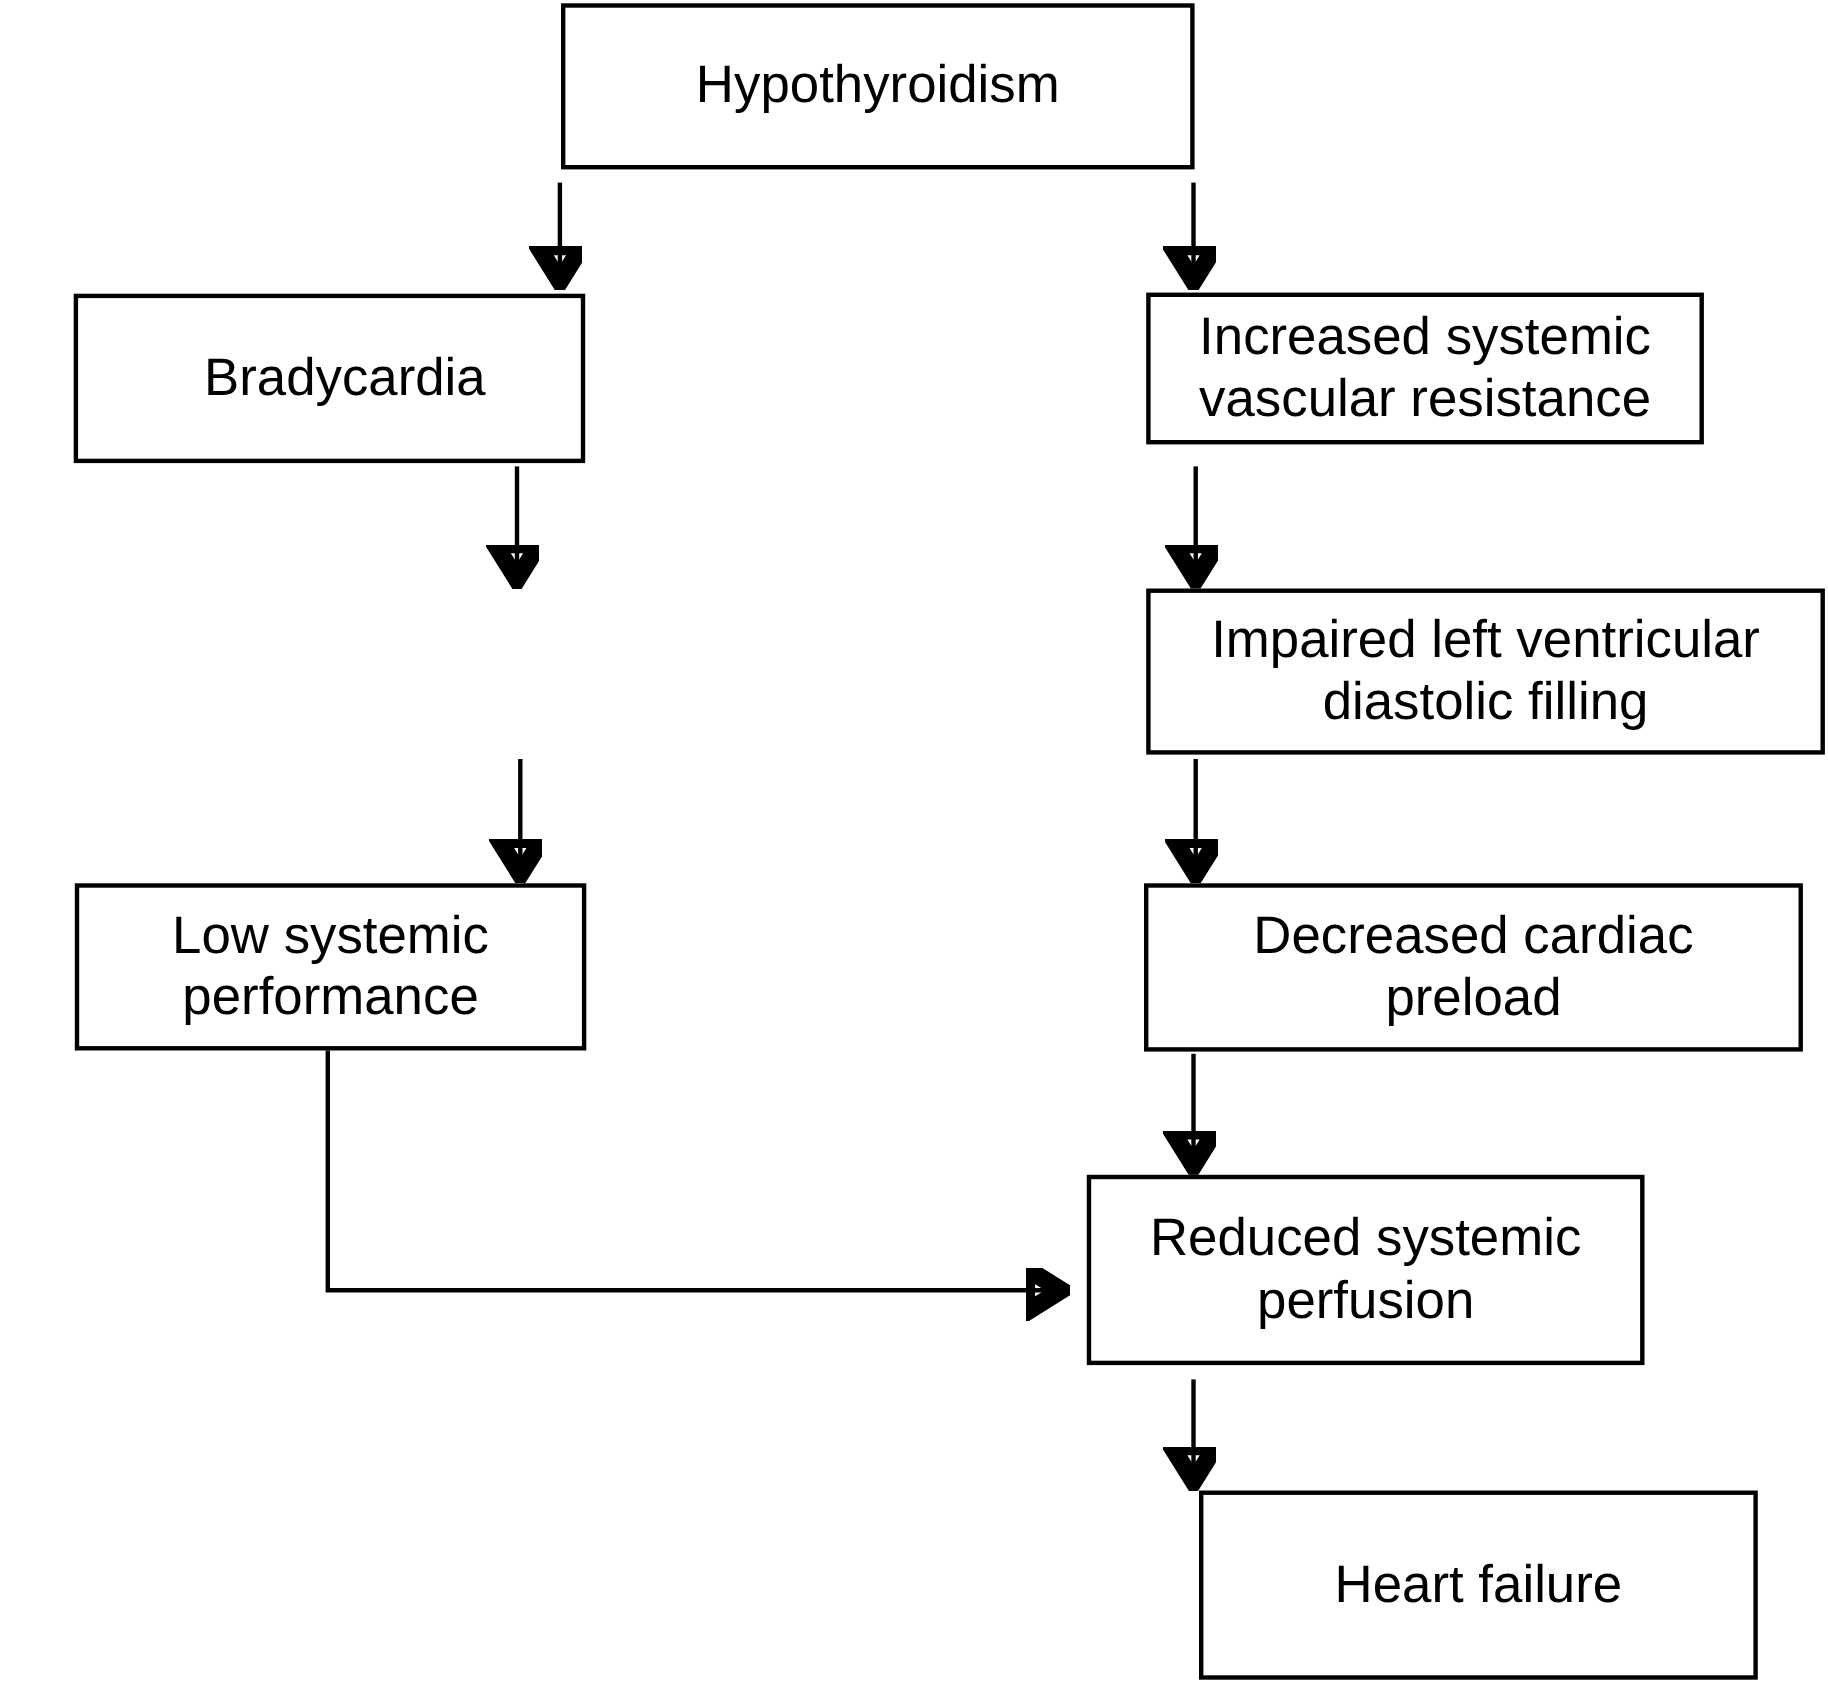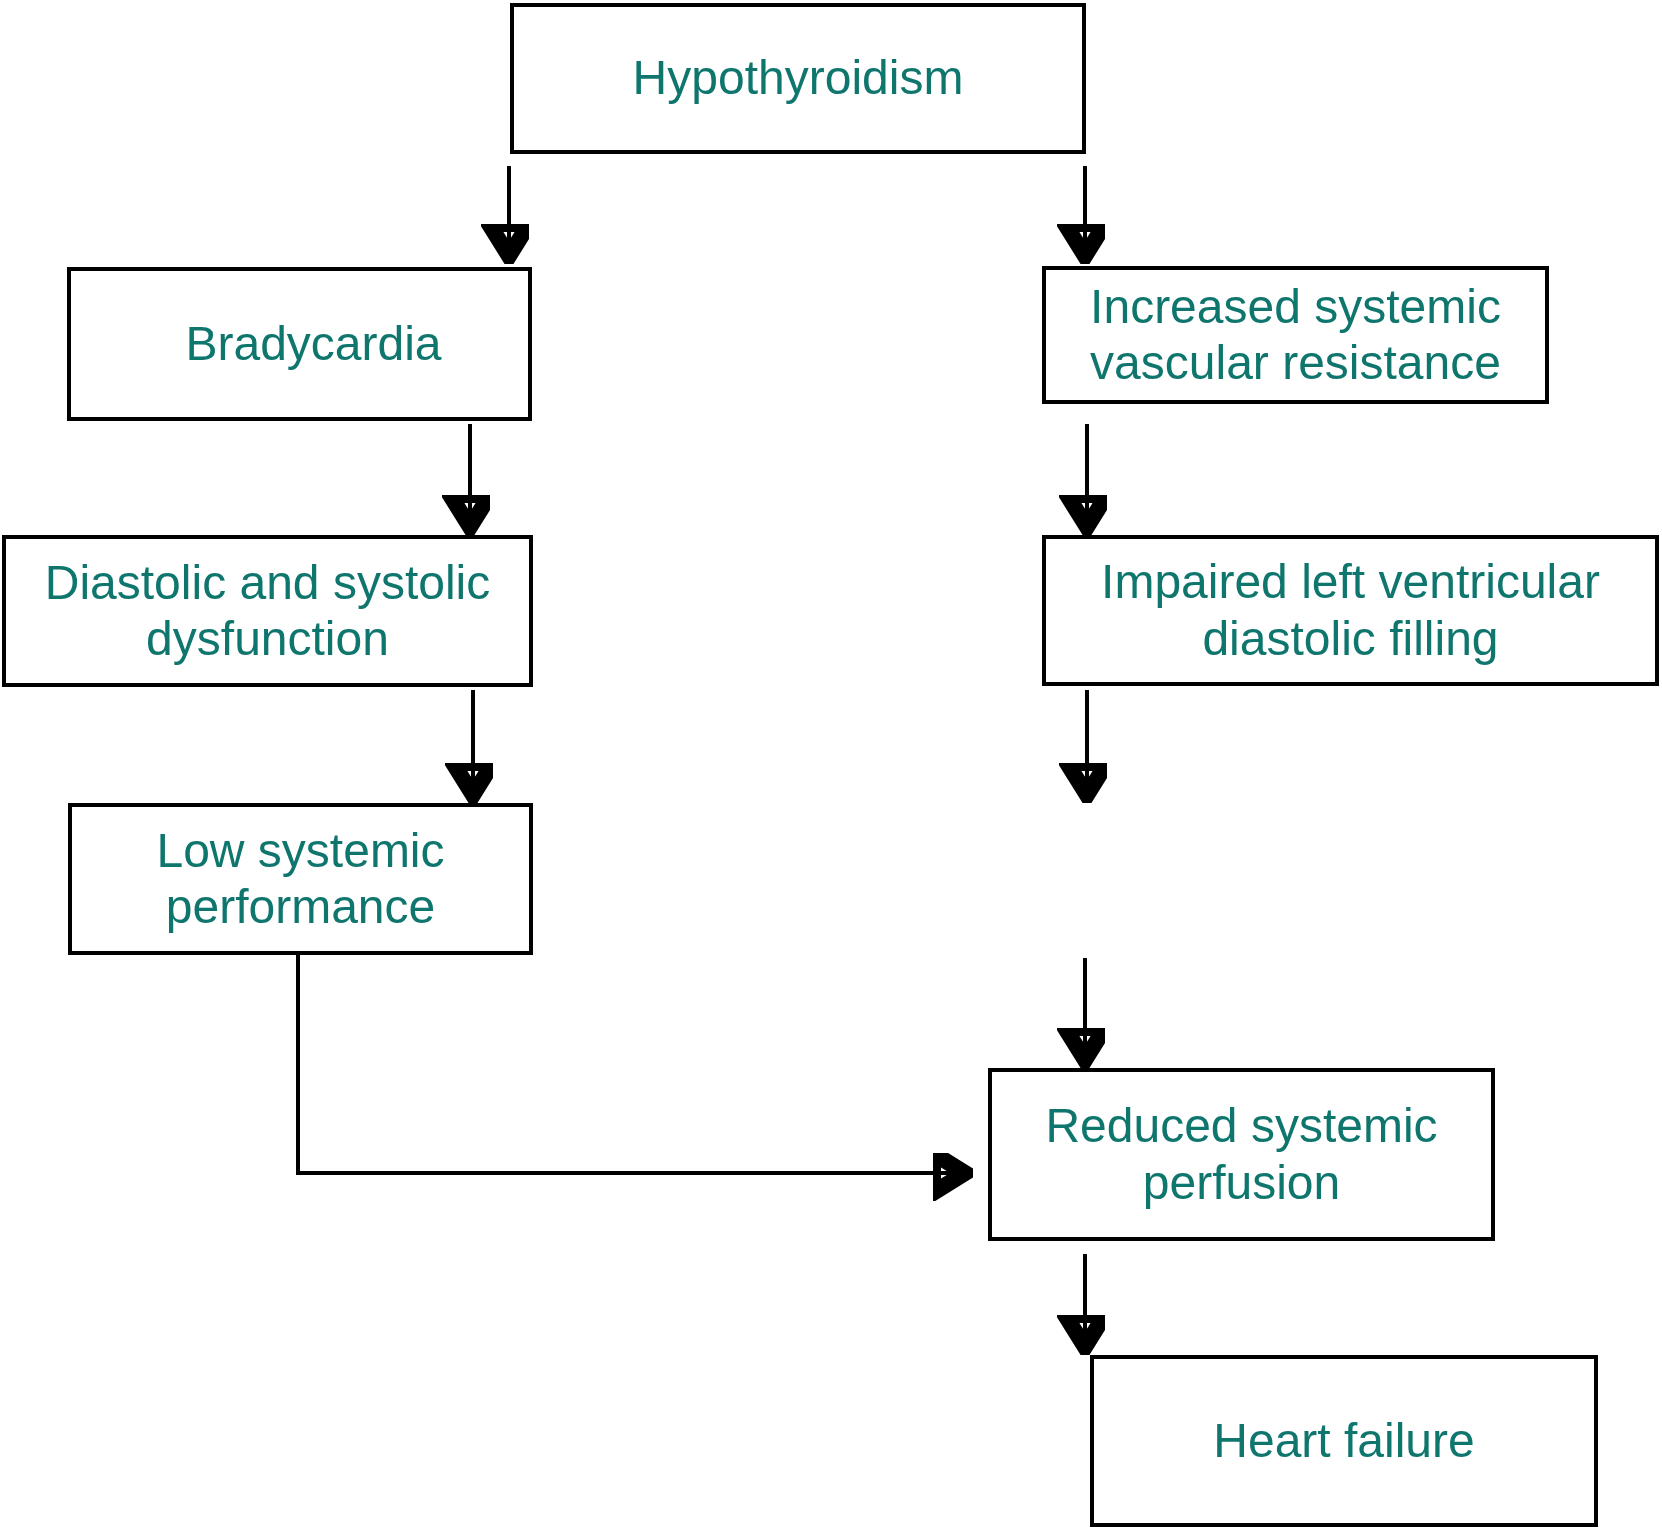--- a/index.html
+++ b/index.html
@@ -6,21 +6,21 @@
     margin: 0;
     padding: 0;
     background: #ffffff;
   }
   #canvas {
     position: relative;
     width: 1662px;
     height: 1529px;
     background: #ffffff;
     font-family: "Liberation Sans", sans-serif;
-    color: #0f766e;
+    color: #000000;
     overflow: hidden;
   }
   .node {
     position: absolute;
     box-sizing: border-box;
     border: 4px solid #000000;
     background: #ffffff;
     display: flex;
     align-items: center;
     justify-content: center;
@@ -96,36 +96,36 @@
   </svg>
 
   <div class="node" id="n-hypothyroidism">
     <span class="label">Hypothyroidism</span>
   </div>
 
   <div class="node" id="n-bradycardia">
     <span class="label">Bradycardia</span>
   </div>
 
-  <div class="node" id="n-diastolic">
-    <span class="label">Diastolic and systolic dysfunction</span>
-  </div>
 
   <div class="node" id="n-low-cardiac">
     <span class="label">Low systemic performance</span>
   </div>
 
   <div class="node" id="n-increased-svr">
     <span class="label">Increased systemic vascular resistance</span>
   </div>
 
   <div class="node" id="n-impaired-lv">
     <span class="label">Impaired left ventricular diastolic filling</span>
   </div>
 
+  <div class="node" id="n-decreased-preload">
+    <span class="label">Decreased cardiac preload</span>
+  </div>
 
   <div class="node" id="n-reduced-perfusion">
     <span class="label">Reduced systemic perfusion</span>
   </div>
 
   <div class="node" id="n-heart-failure">
     <span class="label">Heart failure</span>
   </div>
 
 </div>

